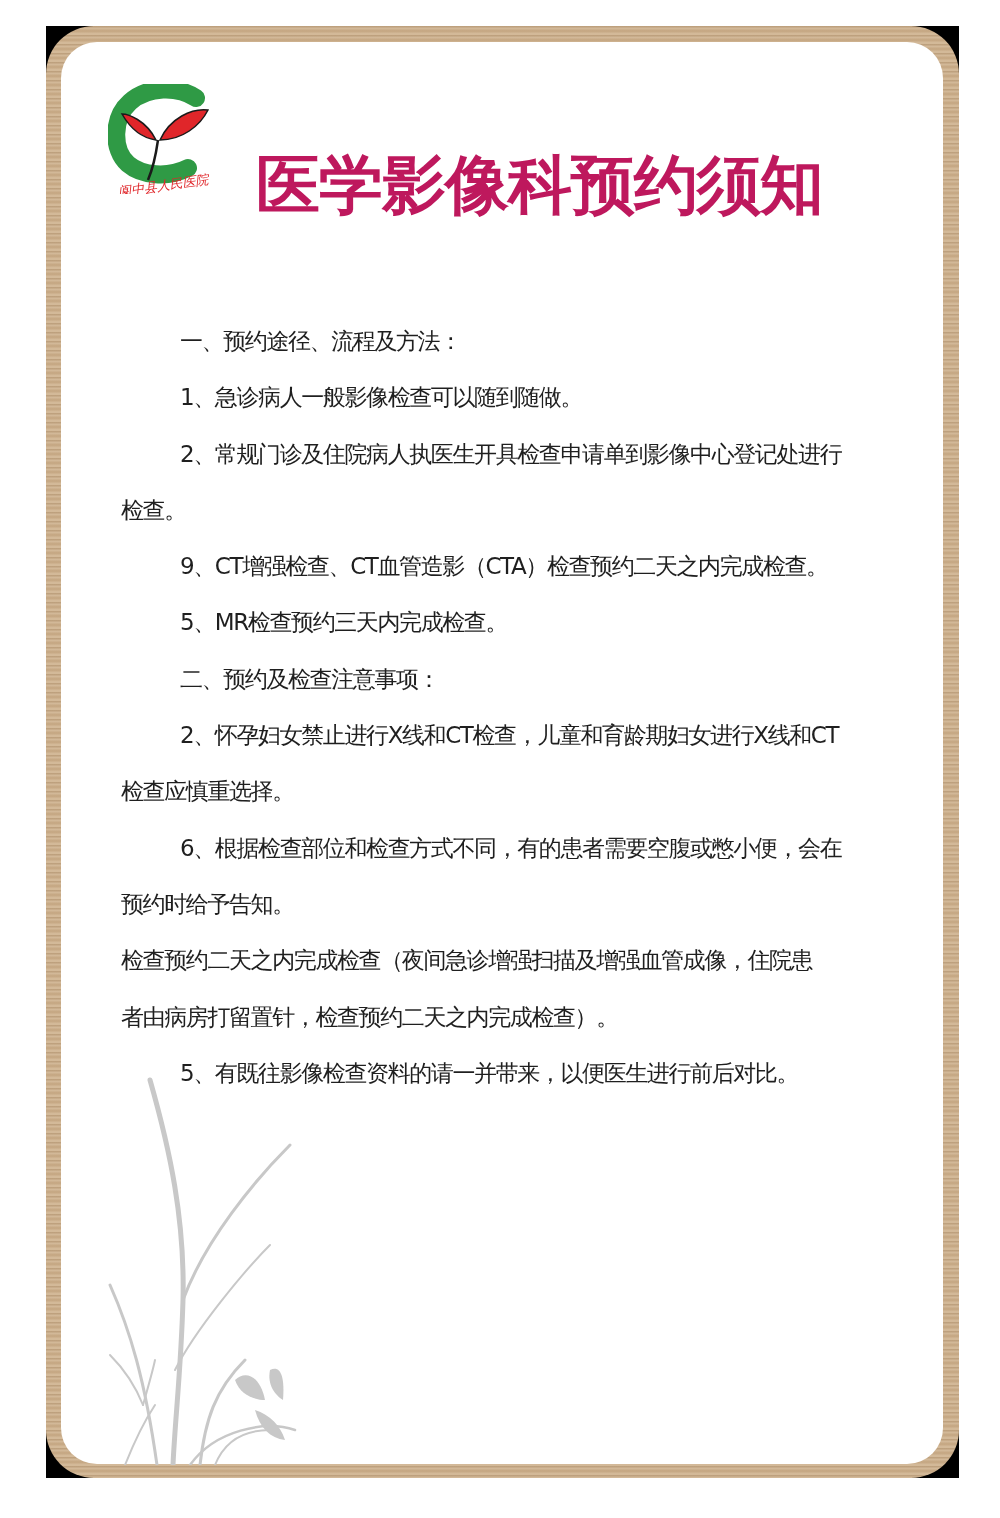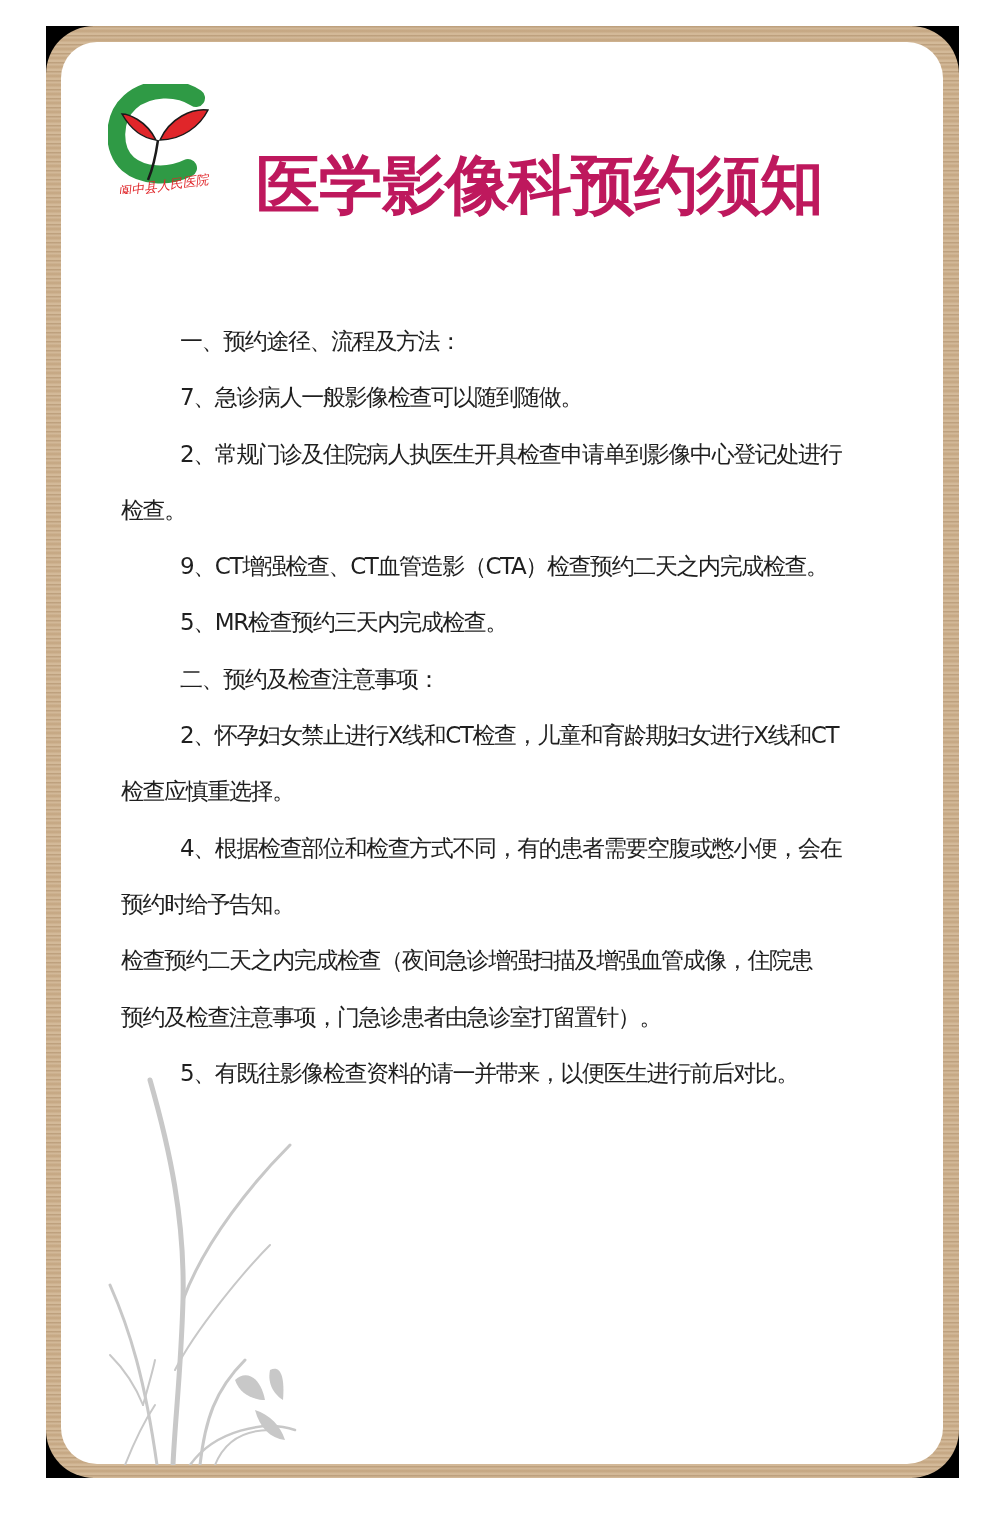--- a/index.html
+++ b/index.html
@@ -130,27 +130,27 @@
   <path d="M52 56 C 62 34, 84 24, 100 26 C 92 42, 74 56, 52 56 Z" fill="#e0262a" stroke="#1a1a1a" stroke-width="1.5"></path>
   <path d="M50 56 C 48 70, 46 82, 40 96" fill="none" stroke="#1a1a1a" stroke-width="2.5"></path>
   <text x="55" y="106" text-anchor="middle" font-size="13" fill="#e0262a" font-style="italic" font-family="DejaVu Serif, serif" transform="rotate(-8 55 100)">阆中县人民医院</text>
 </svg>
 
 <div class="title">医学影像科预约须知</div>
 
 <div class="content">
 
   <div class="line heading">一、预约途径、流程及方法：</div>
-  <div class="line indent">7、急诊病人一般影像检查可以随到随做。</div>
+  <div class="line indent">1、急诊病人一般影像检查可以随到随做。</div>
   <div class="line indent">2、常规门诊及住院病人执医生开具检查申请单到影像中心登记处进行</div>
   <div class="line">检查。</div>
   <div class="line indent">9、CT增强检查、CT血管造影（CTA）检查预约二天之内完成检查。</div>
   <div class="line indent">5、MR检查预约三天内完成检查。</div>
 
   <div class="line heading">二、预约及检查注意事项：</div>
   <div class="line indent">2、怀孕妇女禁止进行X线和CT检查，儿童和育龄期妇女进行X线和CT</div>
   <div class="line">检查应慎重选择。</div>
-  <div class="line indent">4、根据检查部位和检查方式不同，有的患者需要空腹或憋小便，会在</div>
+  <div class="line indent">6、根据检查部位和检查方式不同，有的患者需要空腹或憋小便，会在</div>
   <div class="line">预约时给予告知。</div>
   <div class="line">检查预约二天之内完成检查（夜间急诊增强扫描及增强血管成像，住院患</div>
-  <div class="line">预约及检查注意事项，门急诊患者由急诊室打留置针）。</div>
+  <div class="line">者由病房打留置针，检查预约二天之内完成检查）。</div>
   <div class="line indent">5、有既往影像检查资料的请一并带来，以便医生进行前后对比。</div>
 </div>
 
 </body></html>

